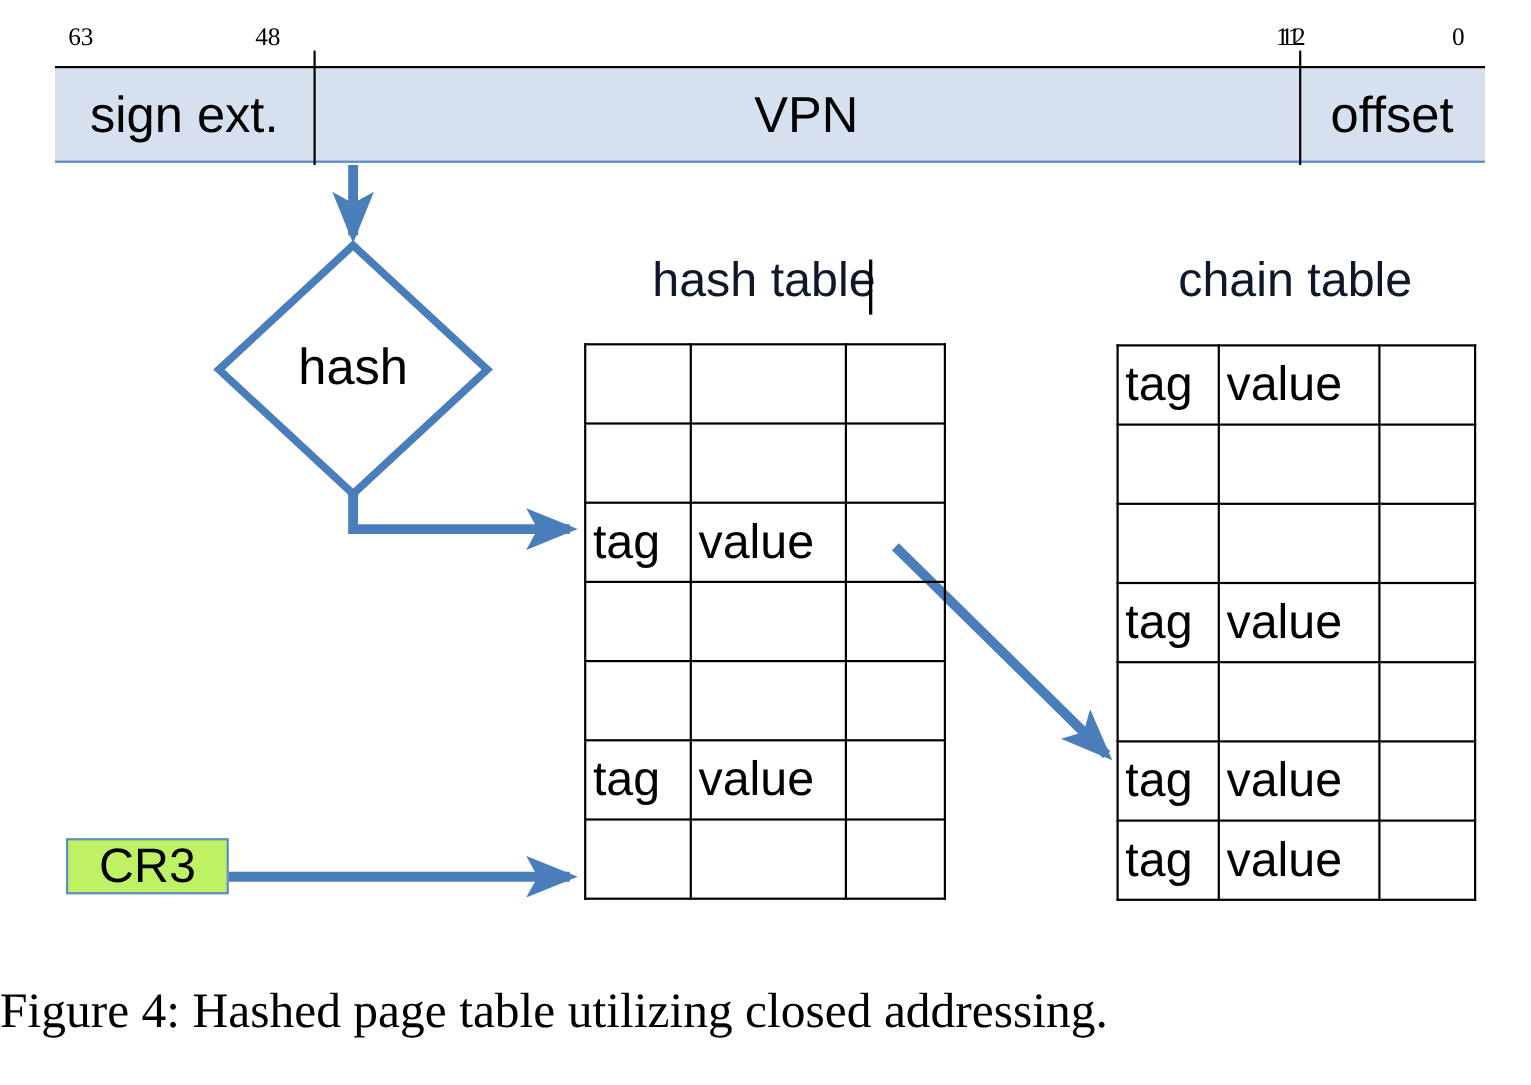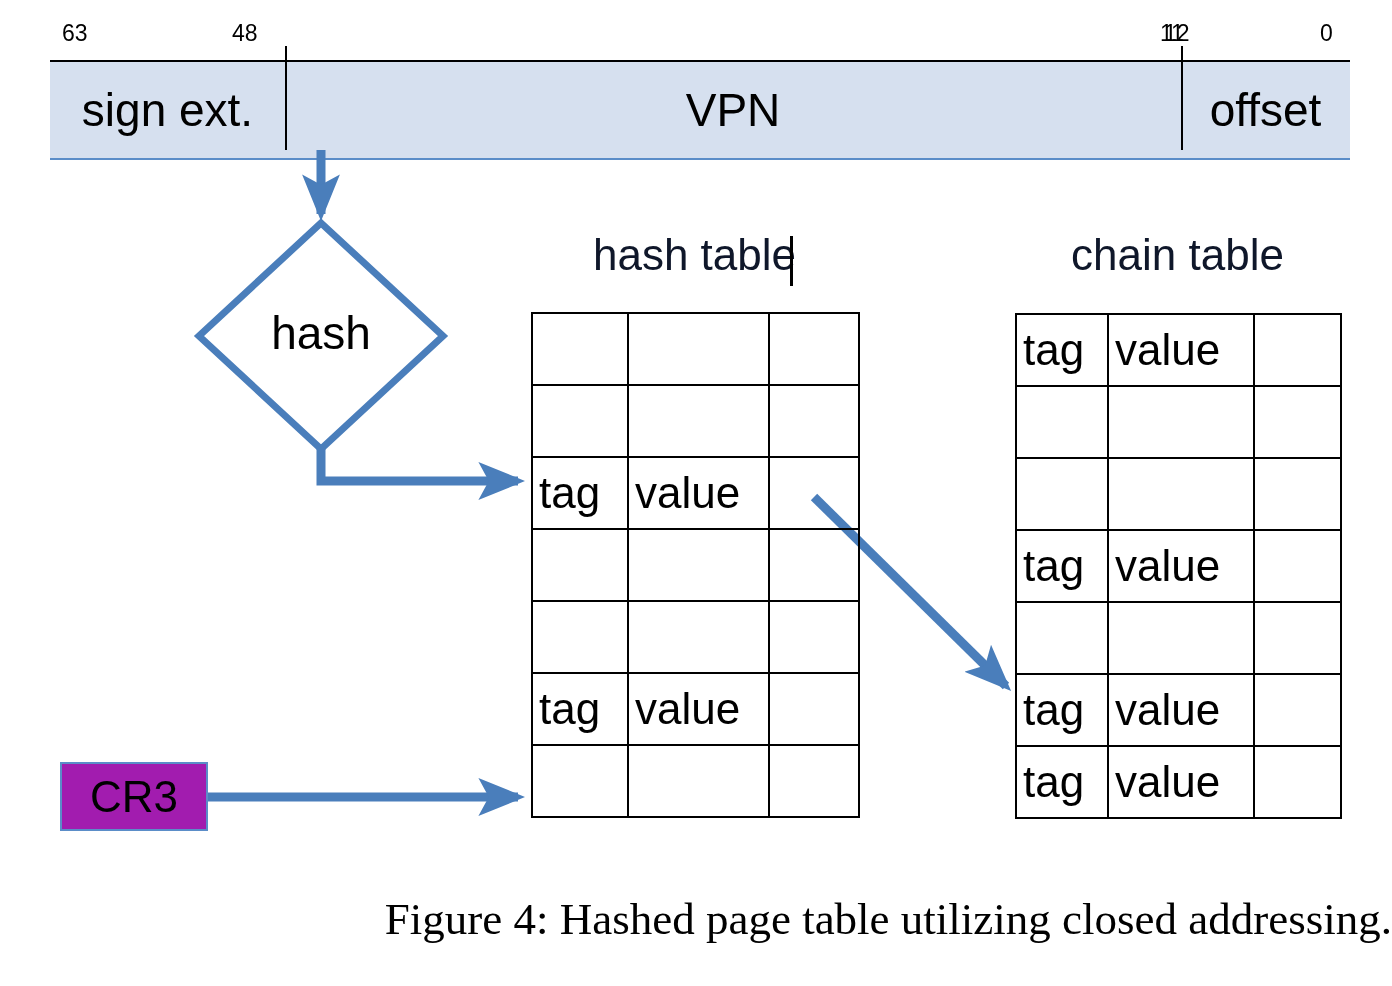--- a/index.html
+++ b/index.html
@@ -18,34 +18,34 @@
   #figure-root {
     position: absolute;
     left: 0; top: 0;
     width: 1392px;
     height: 986px;
   }
 
   
   .bitlabel {
     position: absolute;
-    font-family: Liberation Sans, sans-serif;
+    font-family: Liberation Serif, serif;
     font-size: 23px;
     color: #000000;
     line-height: 1;
     white-space: nowrap;
   }
 
   
   #address-bar {
     position: absolute;
     left: 50px;
     top: 60px;
     width: 1300px;
-    height: 100px;
+    height: 88px;
     background: #D6E0EF;
     border-top: 2px solid #000000;
     border-bottom: 2px solid #5B8DC8;
     box-sizing: border-box;
   }
   .addr-field {
     position: absolute;
     top: 0;
     height: 100%;
     display: flex;
@@ -140,38 +140,38 @@
   #chain-table .col-tag   { width: 92px;  }
   #chain-table .col-value { width: 146px; }
   #chain-table .col-ptr   { width: 87px;  }
 
   
   #cr3-box {
     position: absolute;
     left: 60px;
     top: 762px;
     width: 148px;
-    height: 69px;
-    background: #a21caf;
+    height: 51px;
+    background: #bef264;
     border: 2px solid #5B8DC8;
     box-sizing: border-box;
     display: flex;
     align-items: center;
     justify-content: center;
     font-size: 44px;
     color: #000000;
   }
 
   
   #figure-caption {
     position: absolute;
     left: 0;
     top: 893px;
     width: 1392px;
-    text-align: right;
+    text-align: left;
     font-family: "Liberation Serif", serif;
     font-size: 45px;
     color: #000000;
     white-space: nowrap;
   }
 </style>
 </head>
 <body>
 
 <div id="figure-root">

